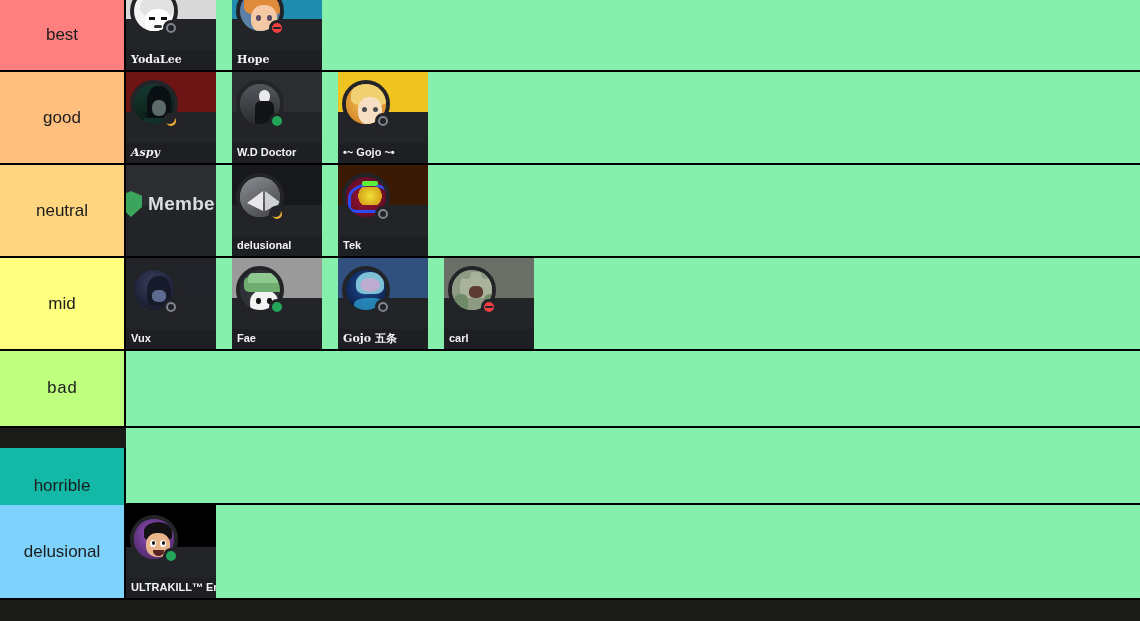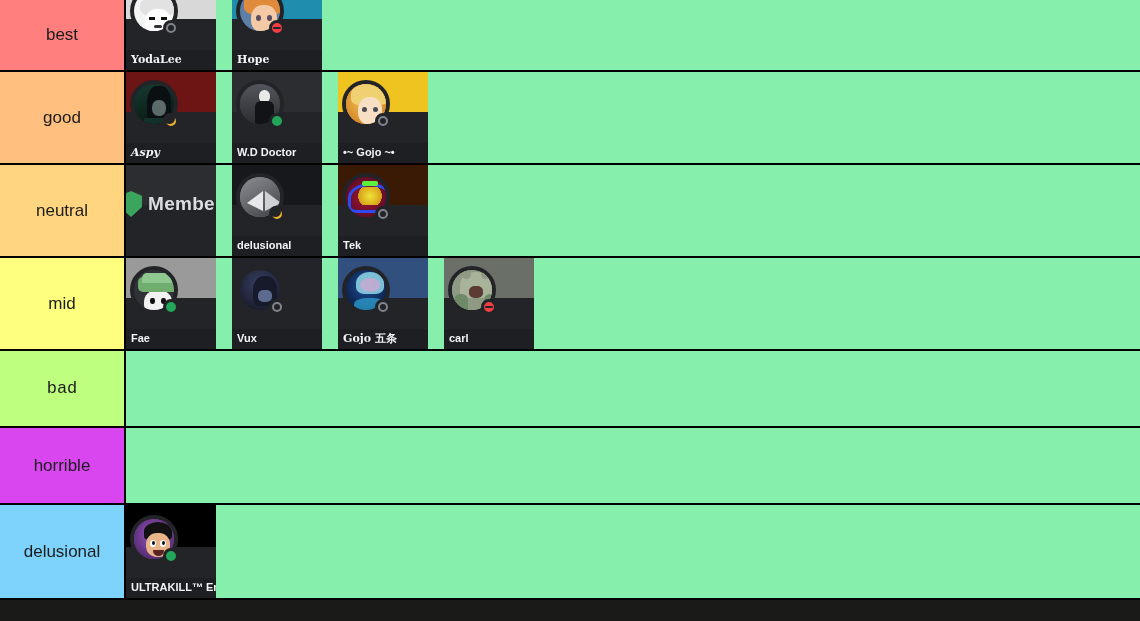--- a/index.html
+++ b/index.html
@@ -264,51 +264,51 @@
               <div class="status offline"></div>
             </div>
             <div class="card-name">Tek</div>
           </div>
         </div>
       </div>
       <div class="tier-row" style="height: 93px;">
         <div class="tier-label" style="background: rgb(255, 255, 127); height: 100%;">mid</div>
         <div class="tier-items" style="height: 100%;">
           <div class="card">
+            <div class="card-banner" style="background: rgb(35, 36, 42);"></div>
+            <div class="card-body"></div>
+            <div class="avatar-wrap">
+              <div class="avatar">
+                <div class="art" style="background: rgb(29, 33, 51);">
+                  <div style="position:absolute;left:0;top:0;width:100%;height:100%;background:radial-gradient(circle at 50% 35%,#3a4163,#11131f);"></div>
+                  <div style="position:absolute;left:13px;top:6px;width:24px;height:30px;background:#161a2b;border-radius:45% 45% 25% 25%;"></div>
+                  <div style="position:absolute;left:18px;top:20px;width:14px;height:12px;background:#5d6a8f;border-radius:40%;"></div>
+                </div>
+              </div>
+              <div class="status offline"></div>
+            </div>
+            <div class="card-name">Vux</div>
+          </div>
+          <div class="card">
             <div class="card-banner" style="background: rgb(154, 154, 154);"></div>
             <div class="card-body"></div>
             <div class="avatar-wrap">
               <div class="avatar">
                 <div class="art" style="background: rgb(43, 45, 51);">
                   <div style="position:absolute;left:0;top:0;width:100%;height:100%;background:#2f3137;"></div>
                   <div style="position:absolute;left:10px;top:20px;width:28px;height:26px;background:#f2f2f2;border-radius:45%;"></div>
                   <div style="position:absolute;left:4px;top:7px;width:40px;height:15px;background:#6fae6f;border-radius:5px;"></div>
                   <div style="position:absolute;left:8px;top:3px;width:30px;height:10px;background:#8fc98f;border-radius:5px 5px 0 0;"></div>
                   <div style="position:absolute;left:16px;top:28px;width:5px;height:6px;background:#111;border-radius:40%;"></div>
                   <div style="position:absolute;left:27px;top:28px;width:5px;height:6px;background:#111;border-radius:40%;"></div>
                 </div>
               </div>
               <div class="status online"></div>
             </div>
             <div class="card-name">Fae</div>
-          </div>
-          <div class="card">
-            <div class="card-banner" style="background: rgb(35, 36, 42);"></div>
-            <div class="card-body"></div>
-            <div class="avatar-wrap">
-              <div class="avatar">
-                <div class="art" style="background: rgb(29, 33, 51);">
-                  <div style="position:absolute;left:0;top:0;width:100%;height:100%;background:radial-gradient(circle at 50% 35%,#3a4163,#11131f);"></div>
-                  <div style="position:absolute;left:13px;top:6px;width:24px;height:30px;background:#161a2b;border-radius:45% 45% 25% 25%;"></div>
-                  <div style="position:absolute;left:18px;top:20px;width:14px;height:12px;background:#5d6a8f;border-radius:40%;"></div>
-                </div>
-              </div>
-              <div class="status offline"></div>
-            </div>
-            <div class="card-name">Vux</div>
           </div>
           <div class="card">
             <div class="card-banner" style="background: rgb(49, 80, 126);"></div>
             <div class="card-body"></div>
             <div class="avatar-wrap">
               <div class="avatar">
                 <div class="art" style="background: rgb(15, 28, 66);">
                   <div style="position:absolute;left:0;top:0;width:100%;height:100%;background:radial-gradient(circle at 50% 40%,#1d4f9e,#08122c);"></div>
                   <div style="position:absolute;left:10px;top:2px;width:28px;height:22px;background:#8fd8e8;border-radius:50% 50% 30% 30%;opacity:.85;"></div>
                   <div style="position:absolute;left:14px;top:8px;width:20px;height:14px;background:#e89ec9;border-radius:50%;opacity:.6;"></div>
@@ -338,21 +338,21 @@
             </div>
             <div class="card-name">carl</div>
           </div>
         </div>
       </div>
       <div class="tier-row" style="height: 77px; font-family: Liberation Mono, monospace;">
         <div class="tier-label" style="background: rgb(191, 255, 127); height: 100%;">bad</div>
         <div class="tier-items" style="height: 100%;"></div>
       </div>
       <div class="tier-row" style="height: 77px;">
-        <div class="tier-label" style="background: #d946ef; height: 100%;">horrible</div>
+        <div class="tier-label" style="background: #14b8a6; height: 100%; margin-top: 20px;">horrible</div>
         <div class="tier-items" style="height: 100%;"></div>
       </div>
       <div class="tier-row" style="height: 95px;">
         <div class="tier-label" style="background: #7dd3fc; height: 100%;">delusional</div>
         <div class="tier-items" style="height: 100%;">
           <div class="card">
             <div class="card-banner" style="background: rgb(0, 0, 0);"></div>
             <div class="card-body"></div>
             <div class="avatar-wrap">
               <div class="avatar">

